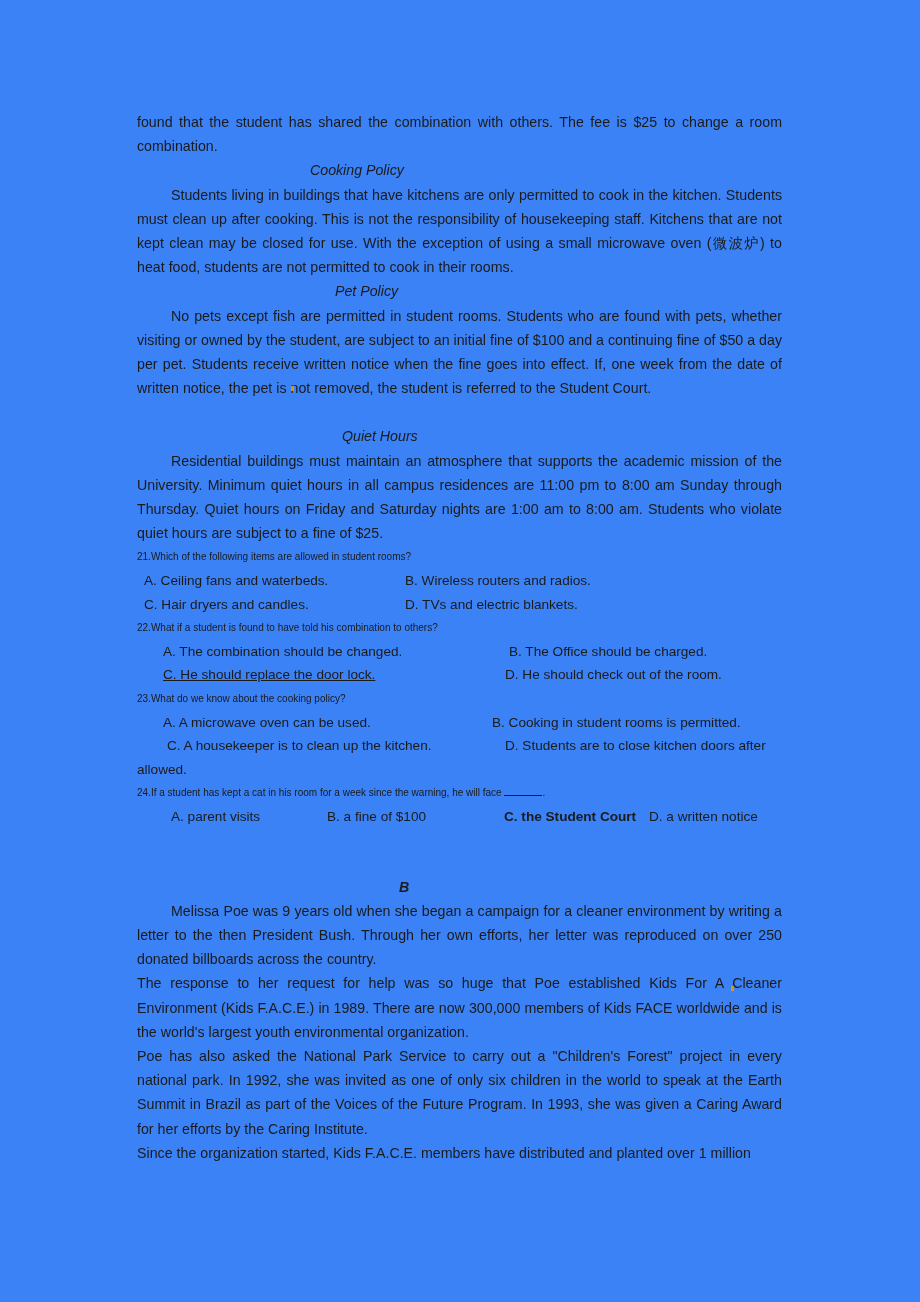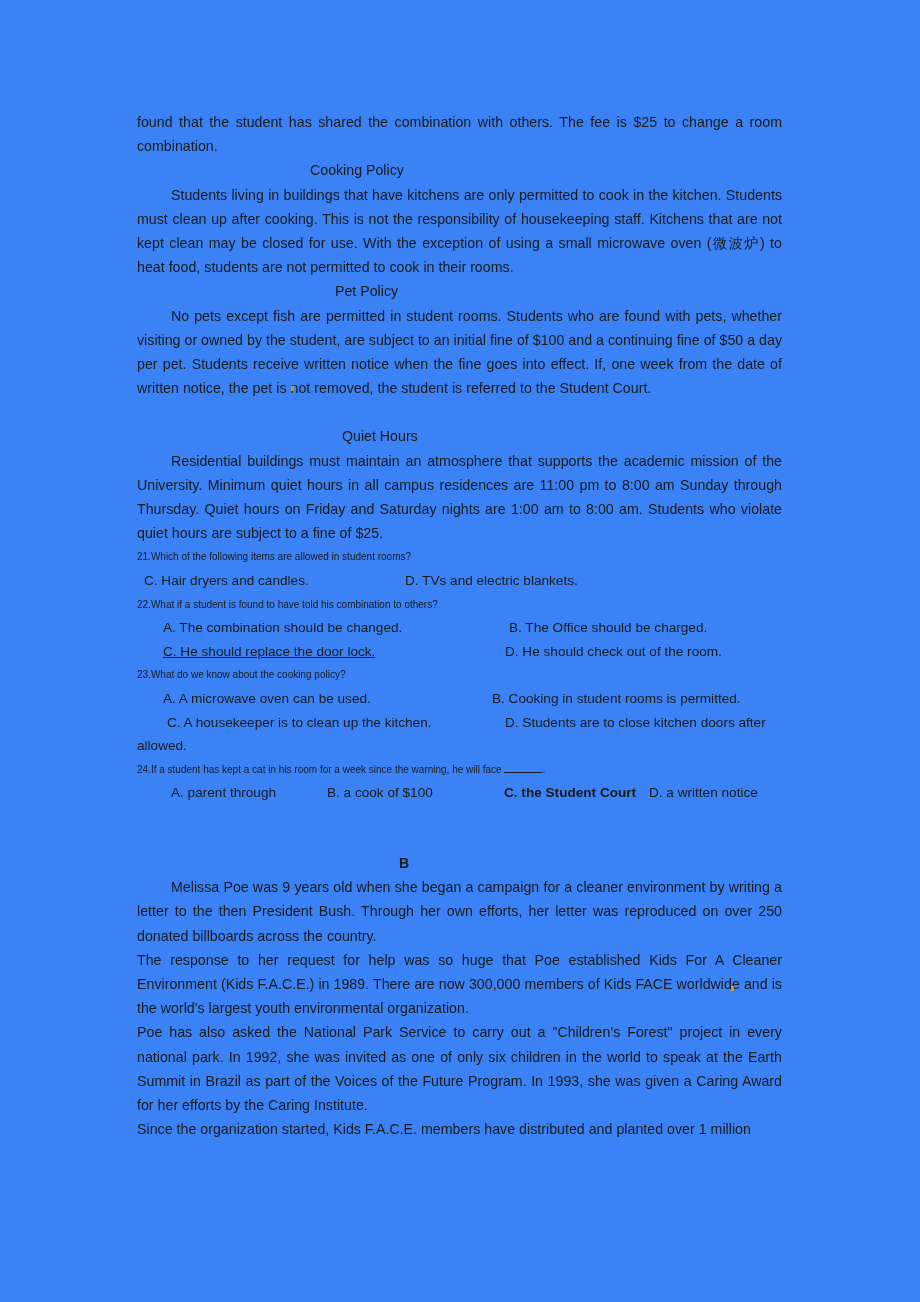--- a/index.html
+++ b/index.html
@@ -41,20 +41,21 @@
   }
   .heading {
     font-size: 14.2px;
     line-height: 24.2px;
     margin: 0;
     text-align: left;
     color: #1b1b1b;
   }
   .heading-inner {
     display: inline-block;
+    font-style: italic;
   }
   .h-cooking { padding-left: 173px; }
   .h-pet     { padding-left: 198px; text-align: right; }
   .h-quiet   { padding-left: 205px; }
   .h-b {
     padding-left: 262px;
     font-weight: bold;
   }
   .q-line {
     font-size: 10px;
@@ -119,20 +120,24 @@
     <p class="para indent">No pets except fish are permitted in student rooms. Students who are found with pets, whether visiting or owned by the student, are subject to an initial fine of $100 and a continuing fine of $50 a day per pet. Students receive written notice when the fine goes into effect. If, one week from the date of written notice, the pet is not removed, the student is referred to the Student Court.</p>
 
     <div class="gap-block"></div>
 
     <div class="heading"><span class="heading-inner h-quiet">Quiet Hours</span></div>
 
     <p class="para indent">Residential buildings must maintain an atmosphere that supports the academic mission of the University. Minimum quiet hours in all campus residences are 11:00 pm to 8:00 am Sunday through Thursday. Quiet hours on Friday and Saturday nights are 1:00 am to 8:00 am. Students who violate quiet hours are subject to a fine of $25.</p>
 
     <p class="q-line q-stem">21.Which of the following items are allowed in student rooms?</p>
     <div class="opt-row">
+      <span class="opt" style="left:7px;">A. Ceiling fans and waterbeds.</span>
+      <span class="opt" style="left:268px;">B. Wireless routers and radios.</span>
+    </div>
+    <div class="opt-row">
       <span class="opt" style="left:7px;">C. Hair dryers and candles.</span>
       <span class="opt" style="left:268px;">D. TVs and electric blankets.</span>
     </div>
 
     <p class="q-line q-stem">22.What if a student is found to have told his combination to others?</p>
     <div class="opt-row">
       <span class="opt" style="left:26px;">A. The combination should be changed.</span>
       <span class="opt" style="left:372px;">B. The Office should be charged.</span>
     </div>
     <div class="opt-row">
@@ -146,22 +151,22 @@
       <span class="opt" style="left:355px;">B. Cooking in student rooms is permitted.</span>
     </div>
     <div class="opt-row">
       <span class="opt" style="left:368px;">D. Students are to close kitchen doors after</span>
       <span class="opt" style="left:30px;">C. A housekeeper is to clean up the kitchen.</span>
     </div>
     <p class="wrapcont">allowed.</p>
 
     <p class="q-line q-stem"><span>24.If a student has kept a cat in his room for a week since the warning, he will face </span><span class="blank-ul"></span><span>.</span></p>
     <div class="opt-row">
-      <span class="opt" style="left:34px;">A. parent through</span>
-      <span class="opt" style="left:190px;">B. a cook of $100</span>
+      <span class="opt" style="left:34px;">A. parent visits</span>
+      <span class="opt" style="left:190px;">B. a fine of $100</span>
       <span class="opt" style="left:367px;font-weight:bold;">C. the Student Court</span>
       <span class="opt" style="left:512px;">D. a written notice</span>
     </div>
 
     <div class="gap-b"></div>
 
     <div class="heading"><span class="heading-inner h-b">B</span></div>
 
     <p class="para indent">Melissa Poe was 9 years old when she began a campaign for a cleaner environment by writing a letter to the then President Bush. Through her own efforts, her letter was reproduced on over 250 donated billboards across the country.</p>
 

